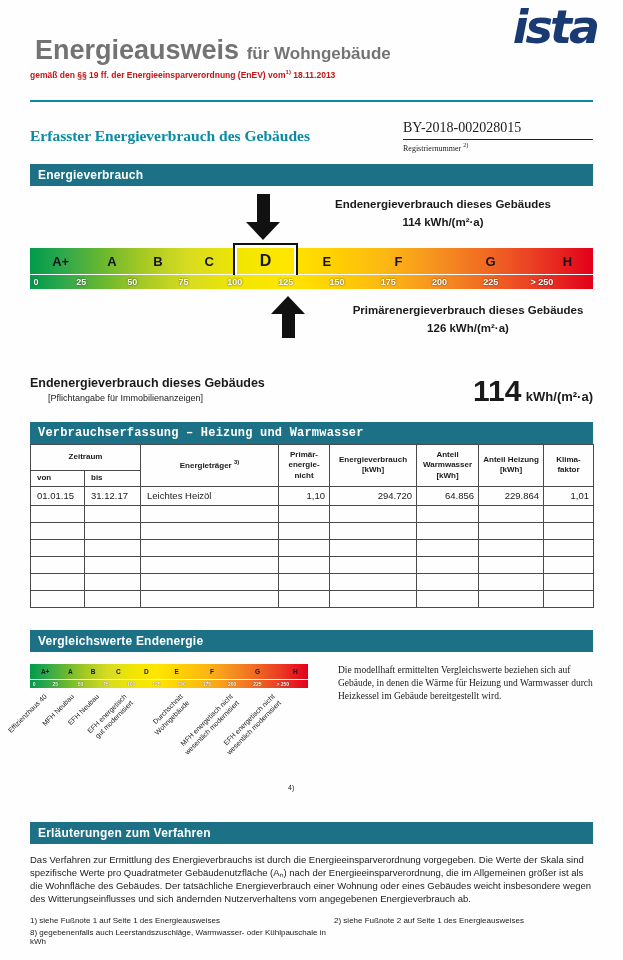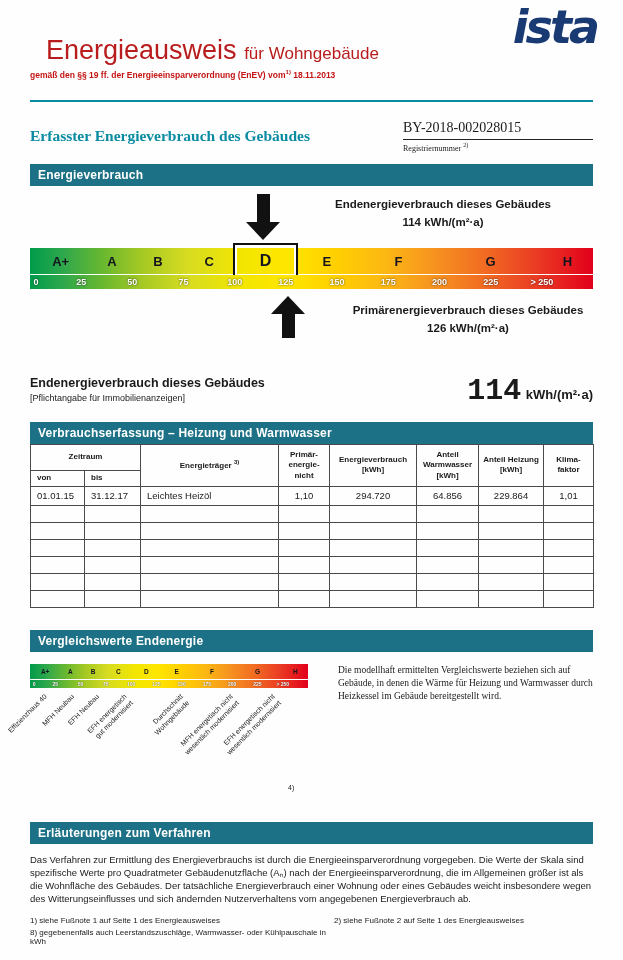--- a/index.html
+++ b/index.html
@@ -9,37 +9,37 @@
     font-family:"Liberation Sans", sans-serif; color:#1a1a1a;
     position:relative; padding:10px 30px 8px 30px; overflow:hidden;
   }
   
   .logo {
     position:absolute; top:4px; right:26px;
     font-family:"DejaVu Sans", sans-serif;
     font-style:italic; font-weight:bold; font-size:46px; line-height:1;
     color:#1a3a74; letter-spacing:-3px;
   }
-  h1.title { margin:26px 0 0 16px; color:#b91c1c; font-size:27px; line-height:1.1; font-weight:normal; }
+  h1.title { margin:26px 0 0 5px; color:#737373; font-size:27px; line-height:1.1; font-weight:bold; }
   h1.title .sub { font-size:17px; }
   .law { color:#c41414; font-size:8.5px; font-weight:bold; margin-top:3px; }
   .law sup { font-size:6px; }
   .rule { border:none; border-top:2.5px solid #0a8ba2; margin:20px 0 0 0; }
   .section-row { display:flex; justify-content:space-between; align-items:center; margin-top:18px;font-family:Liberation Serif, serif; }
   h2.section-title { margin:0; color:#0a8ba2; font-size:15.5px; font-weight:bold; }
   .reg { width:190px; }
   .reg-value { font-size:14px; padding-bottom:3px; border-bottom:1.5px solid #222; }
   .reg-label { font-size:8px; margin-top:2px; }
   .reg-label sup { font-size:6px; }
   
   .banner {
     background:#1d7186; color:#fff; font-weight:bold; font-size:12px;
     padding:4px 8px; height:22px; line-height:14px; letter-spacing:.2px;
   }
-  .mt12 { margin-top:12px; } .mt16 { margin-top:16px; } .mt22 { margin-top:22px; } .mt2 { margin-top:2px; }
+  .mt12 { margin-top:12px; } .mt16 { margin-top:16px;font-family:Liberation Mono, monospace; } .mt22 { margin-top:22px; } .mt2 { margin-top:2px; }
   
   .chart { position:relative; height:176px; width:563px; }
   .grad {
     background:linear-gradient(90deg,#009b4a 0%,#2fa84c 6%,#6ab82f 13%,#a6c923 20%,
       #d7dc21 28%,#f3e600 38%,#ffe600 46%,#ffd000 54%,#fcb813 63%,#f69220 72%,
       #f16a22 81%,#ea3b24 90%,#e2001a 100%);
   }
   .ad-stem { position:absolute; width:13px; height:28px; background:#111; left:227px; top:8px; }
   .ad-head { position:absolute; left:216px; top:36px; width:0; height:0;
              border-left:17px solid transparent; border-right:17px solid transparent; border-top:18px solid #111; }
@@ -55,30 +55,30 @@
   .bar .cls.hl { font-size:16px; }
   .dbox { position:absolute; left:36.4%; width:10.9%; top:-3px; bottom:-3px;
           border:2px solid #fff; box-shadow:0 0 0 2px #111; }
   .strip { position:absolute; left:0; top:89px; width:563px; height:14px; }
   .strip .tick { position:absolute; top:50%; transform:translate(-50%,-50%); color:#fff; font-weight:bold;
                  font-size:9px; white-space:nowrap; text-shadow:0 0 2px rgba(0,0,0,.75); }
   .strip .tick.t0 { transform:translate(0,-50%); }
   
   .endrow { display:flex; justify-content:space-between; align-items:flex-start; margin-top:14px; }
   .endrow .t { font-size:12.5px; font-weight:bold; }
-  .endrow .s { font-size:9px; margin-top:3px; }
-  .bigval { font-size:30px; font-weight:bold; line-height:1;font-family:Liberation Mono, monospace; }
+  .endrow .s { font-size:9px; margin-top:3px;margin-left:18px; }
+  .bigval { font-size:30px; font-weight:bold; line-height:1; }
   .bigunit { font-size:13px; font-weight:bold; }
   
   table.vtab { width:100%; border-collapse:collapse; table-layout:fixed; }
   .vtab th, .vtab td { border:1px solid #4a4a4a; }
   .vtab th { font-size:8px; font-weight:bold; text-align:center; vertical-align:middle;
              padding:2px; white-space:pre-line; line-height:1.3; }
   .vtab th sup { font-size:6px; }
-  .vtab td { font-size:9.5px; padding:1px 4px; text-align:center; height:19px; }
+  .vtab td { font-size:9.5px; padding:1px 4px; text-align:right; height:19px; }
   .vtab tr.empty td { height:17px; }
   .vtab .ta-l { text-align:left; padding-left:6px; }
   .hrow1 { height:26px; } .hrow2 { height:13px; }
   
   .vwrap { display:flex; margin-top:10px; height:158px; }
   .vleft { width:308px; position:relative; flex:none; }
   .mini-bar { position:absolute; left:0; top:2px; width:278px; height:15px; }
   .mini-bar .cls { position:absolute; top:50%; transform:translate(-50%,-50%); font-weight:bold; font-size:6.5px; color:#14141e; }
   .mini-strip { position:absolute; left:0; top:18px; width:278px; height:8px; }
   .mini-strip .tick { position:absolute; top:50%; transform:translate(-50%,-50%); color:#fff; font-weight:bold;

